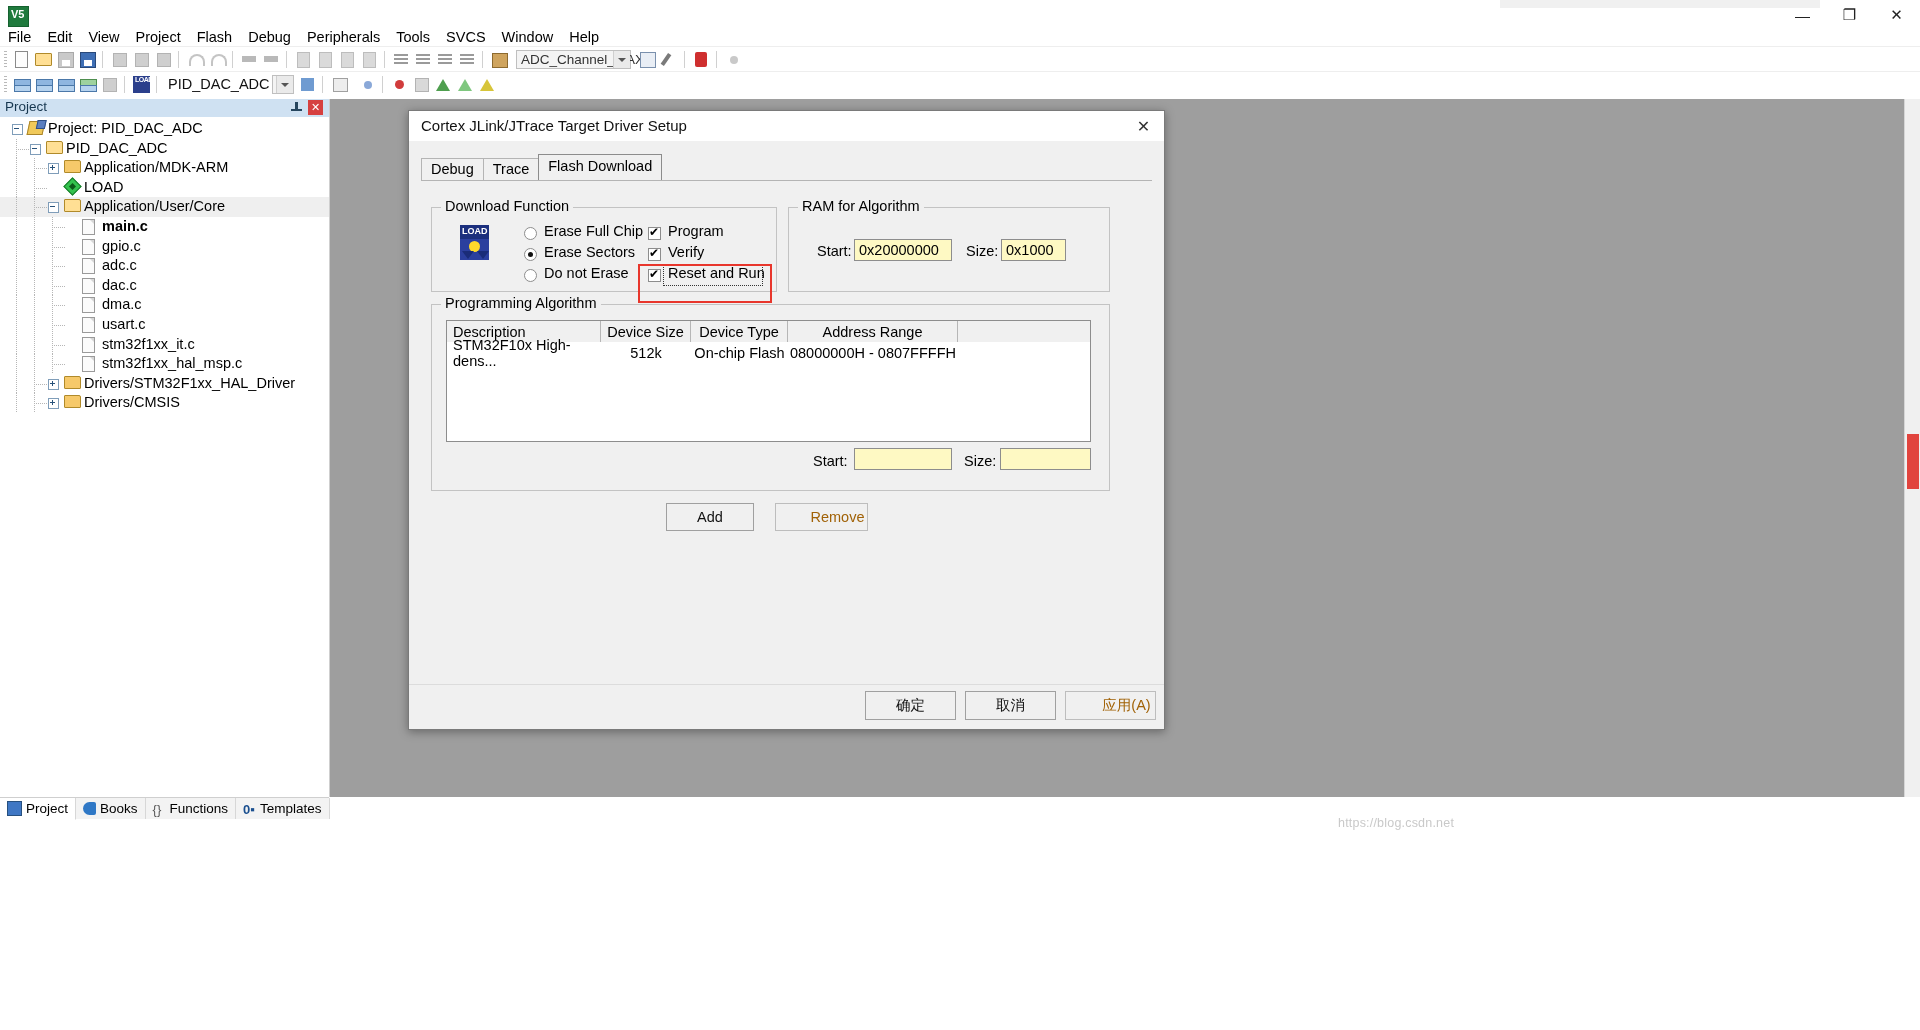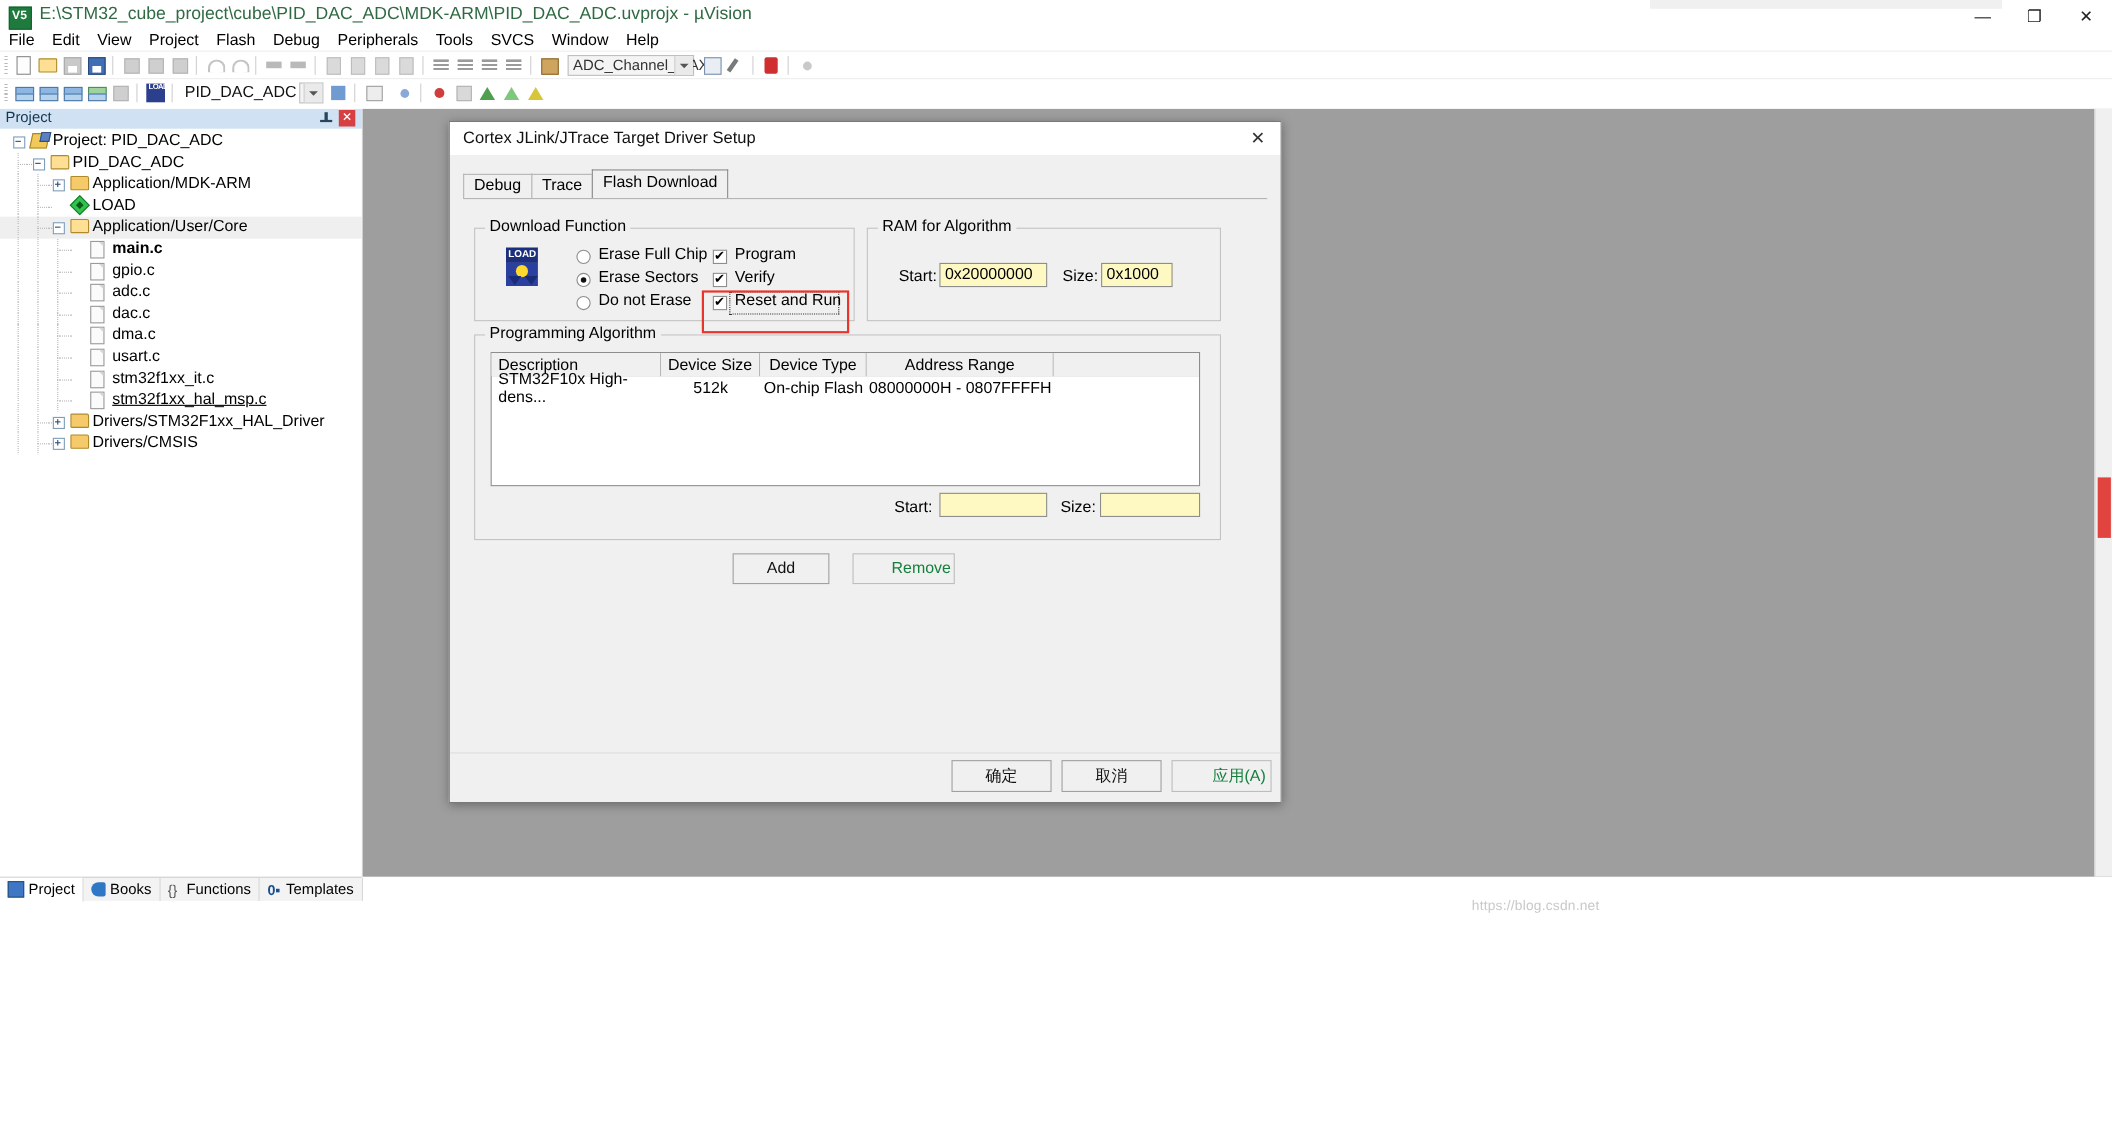--- a/index.html
+++ b/index.html
@@ -149,32 +149,31 @@
   .tbl{position:absolute;background:#fff;border:1px solid #8d8d8d;box-sizing:border-box;}
   .tbl-head{position:absolute;left:0;top:0;height:21px;width:100%;background:#f0f0f0;border-bottom:1px solid #a8a8a8;box-sizing:border-box;display:flex;}
   .th{height:21px;display:flex;align-items:center;justify-content:center;font-size:14.5px;border-right:1px solid #b6b6b6;box-sizing:border-box;background:#f0f0f0;}
   .th.first{justify-content:flex-start;padding-left:6px;}
   .tr{position:absolute;left:0;top:21px;height:22px;width:100%;display:flex;}
   .td{height:22px;display:flex;align-items:center;justify-content:center;font-size:14.5px;box-sizing:border-box;}
   .td.first{justify-content:flex-start;padding-left:6px;}
 
   .btn{position:absolute;background:#f0f0f0;border:1px solid #a0a0a0;box-sizing:border-box;
        display:flex;align-items:center;justify-content:center;font-size:14.5px;color:#111;}
-  .btn.disabled{color:#15803d;border-color:#bdbdbd;padding-left:32px;}
+  .btn.disabled{color:#a16207;border-color:#bdbdbd;padding-left:32px;}
 </style>
 </head>
 <body>
 
 <div class="app">
 
   <div class="titlebar">
     <div class="title-ico">
         <i>V5</i>
       </div>
-    <div class="title-text">E:\STM32_cube_project\cube\PID_DAC_ADC\MDK-ARM\PID_DAC_ADC.uvprojx - µVision</div>
     <div class="tb-strip"></div>
     <div class="win-btns">
       <div class="win-btn">—</div>
       <div class="win-btn">❐</div>
       <div class="win-btn close">✕</div>
     </div>
   </div>
 
   <div class="menubar">
     <div class="mi">File</div>
@@ -535,21 +534,21 @@
           <div class="tlabel" style="left: 102px;">stm32f1xx_it.c</div>
         </div>
         <div class="trow">
           <div class="guide" style="left: 16px; top: 0px; height: 20px;"></div>
           <div class="guide" style="left: 34px; top: 0px; height: 20px;"></div>
           <div class="guide" style="left: 52px; top: 0px; height: 20px;"></div>
           <div class="guide-h" style="left: 52px; width: 14px; top: 10px;"></div>
           <div class="ti" style="left: 82px;">
             <div class="ti-file" style="position: absolute;"></div>
           </div>
-          <div class="tlabel" style="left: 102px; text-decoration: underline;">stm32f1xx_hal_msp.c</div>
+          <div class="tlabel" style="left: 102px;">stm32f1xx_hal_msp.c</div>
         </div>
         <div class="trow">
           <div class="guide" style="left: 16px; top: 0px; height: 20px;"></div>
           <div class="guide" style="left: 34px; top: 0px; height: 20px;"></div>
           <div class="guide-h" style="left: 34px; width: 14px; top: 10px;"></div>
           <div class="tgl plus" style="left: 48px;"></div>
           <div class="ti" style="left: 64px;">
             <div class="ti-tfold" style="position: absolute;"></div>
           </div>
           <div class="tlabel" style="left: 84px;">Drivers/STM32F1xx_HAL_Driver</div>

